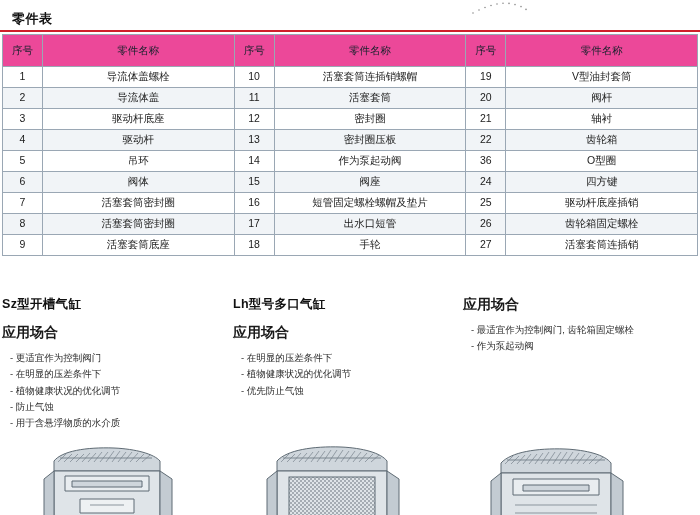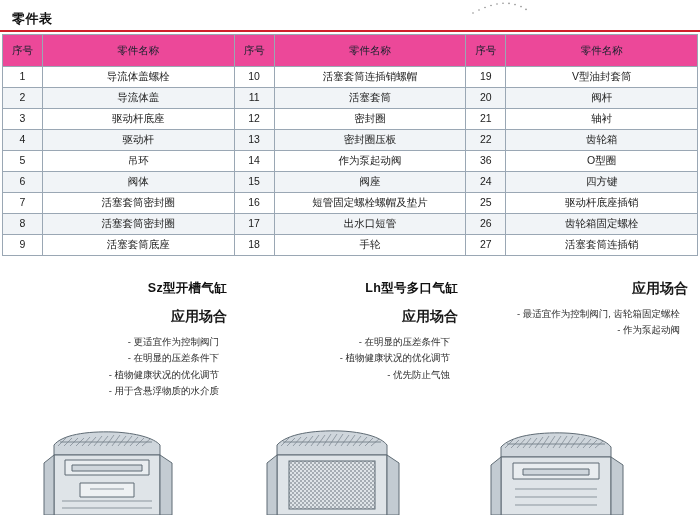--- a/index.html
+++ b/index.html
@@ -65,23 +65,22 @@
   tbody tr:nth-child(even) td { background: #f1f4f7; }
 
   
   .cols {
     position: absolute;
     left: 0; top: 280px;
     width: 700px; height: 235px;
   }
   .col {
     position: absolute;
-    top: 0;
+    top: 16px;
     width: 225px;
-    text-align: right;
   }
   .col.c1 { left: 2px; }
   .col.c2 { left: 233px; }
   .col.c3 { left: 463px; }
 
   .col-title {
     font-size: 12.5px;
     font-weight: bold;
     color: #111;
     margin: 0 0 11px 0;
@@ -226,20 +225,21 @@
 
   <div class="cols">
 
     <div class="col c1">
       <div class="col-title">Sz型开槽气缸</div>
       <div class="col-sub">应用场合</div>
       <ul class="col-list">
         <li>- 更适宜作为控制阀门</li>
         <li>- 在明显的压差条件下</li>
         <li>- 植物健康状况的优化调节</li>
+        <li>- 防止气蚀</li>
         <li>- 用于含悬浮物质的水介质</li>
       </ul>
       <div class="fig">
         <svg width="225" height="110" viewBox="0 0 225 110">
           <g fill="none" stroke="#5f6b74" stroke-width="1">
             <path d="M52 40 C60 30 84 26 112 27 C134 28 152 33 158 40 L158 50 L52 50 Z" fill="#cfd6dc"></path>
             <path d="M52 50 L158 50 L158 110 L52 110 Z" fill="#dfe4e8"></path>
             <path d="M58 37 L150 37" stroke="#7b868f"></path>
             <path d="M63 55 L147 55 L147 70 L63 70 Z" fill="#e9edf0"></path>
             <path d="M70 60 L140 60 L140 66 L70 66 Z" fill="#cfd6dc"></path>

